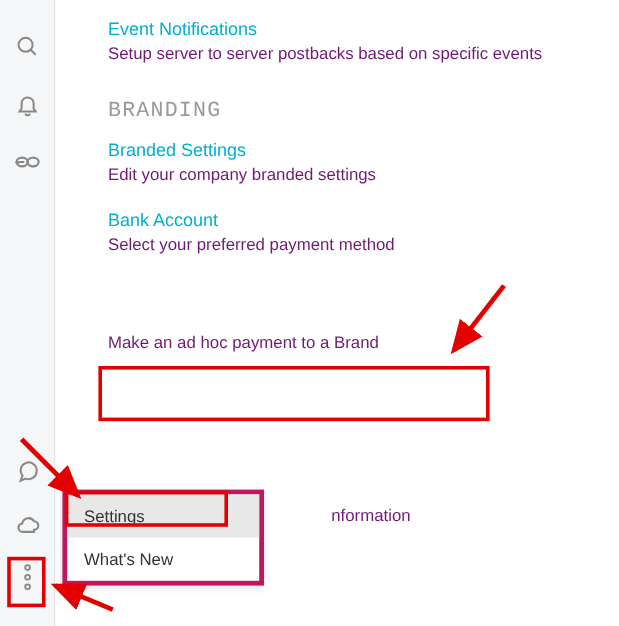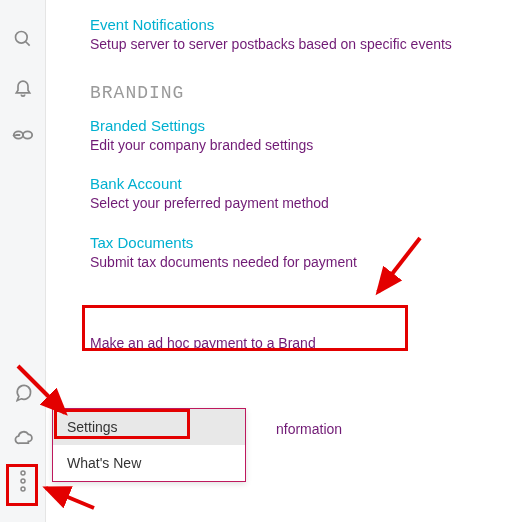--- a/index.html
+++ b/index.html
@@ -74,23 +74,23 @@
     }
     .item-desc {
       color: #701a75;
       font-size: 14px;
       line-height: 1.4;
     }
     .popup {
       position: absolute;
       left: 52px;
       top: 408px;
-      width: 194px;
+      width: 168px;
       background: #fff;
-      border: 1px solid #be185d;
+      border: 4px solid #be185d;
       box-shadow: 0 2px 6px rgba(0,0,0,0.12);
       z-index: 10;
     }
     .popup-item {
       padding: 10px 14px;
       font-size: 14px;
       color: #333;
       cursor: pointer;
     }
     .popup-item.active {
@@ -167,24 +167,20 @@
     <span class="item-link">Branded Settings</span>
     <span class="item-desc">Edit your company branded settings</span>
   </div>
 
 
   <div class="item">
     <span class="item-link">Bank Account</span>
     <span class="item-desc">Select your preferred payment method</span>
   </div>
 
-  <div class="item">
-    <span class="item-link">Tax Documents</span>
-    <span class="item-desc">Submit tax documents needed for payment</span>
-  </div>
 
 
   <div class="item" style="position:absolute; left:230px; top:420px;">
     <span class="item-desc">nformation</span>
   </div>
 
   <div class="item" style="margin-top:62px;">
     <span class="item-link"></span>
     <span class="item-desc">Make an ad hoc payment to a Brand</span>
   </div>

